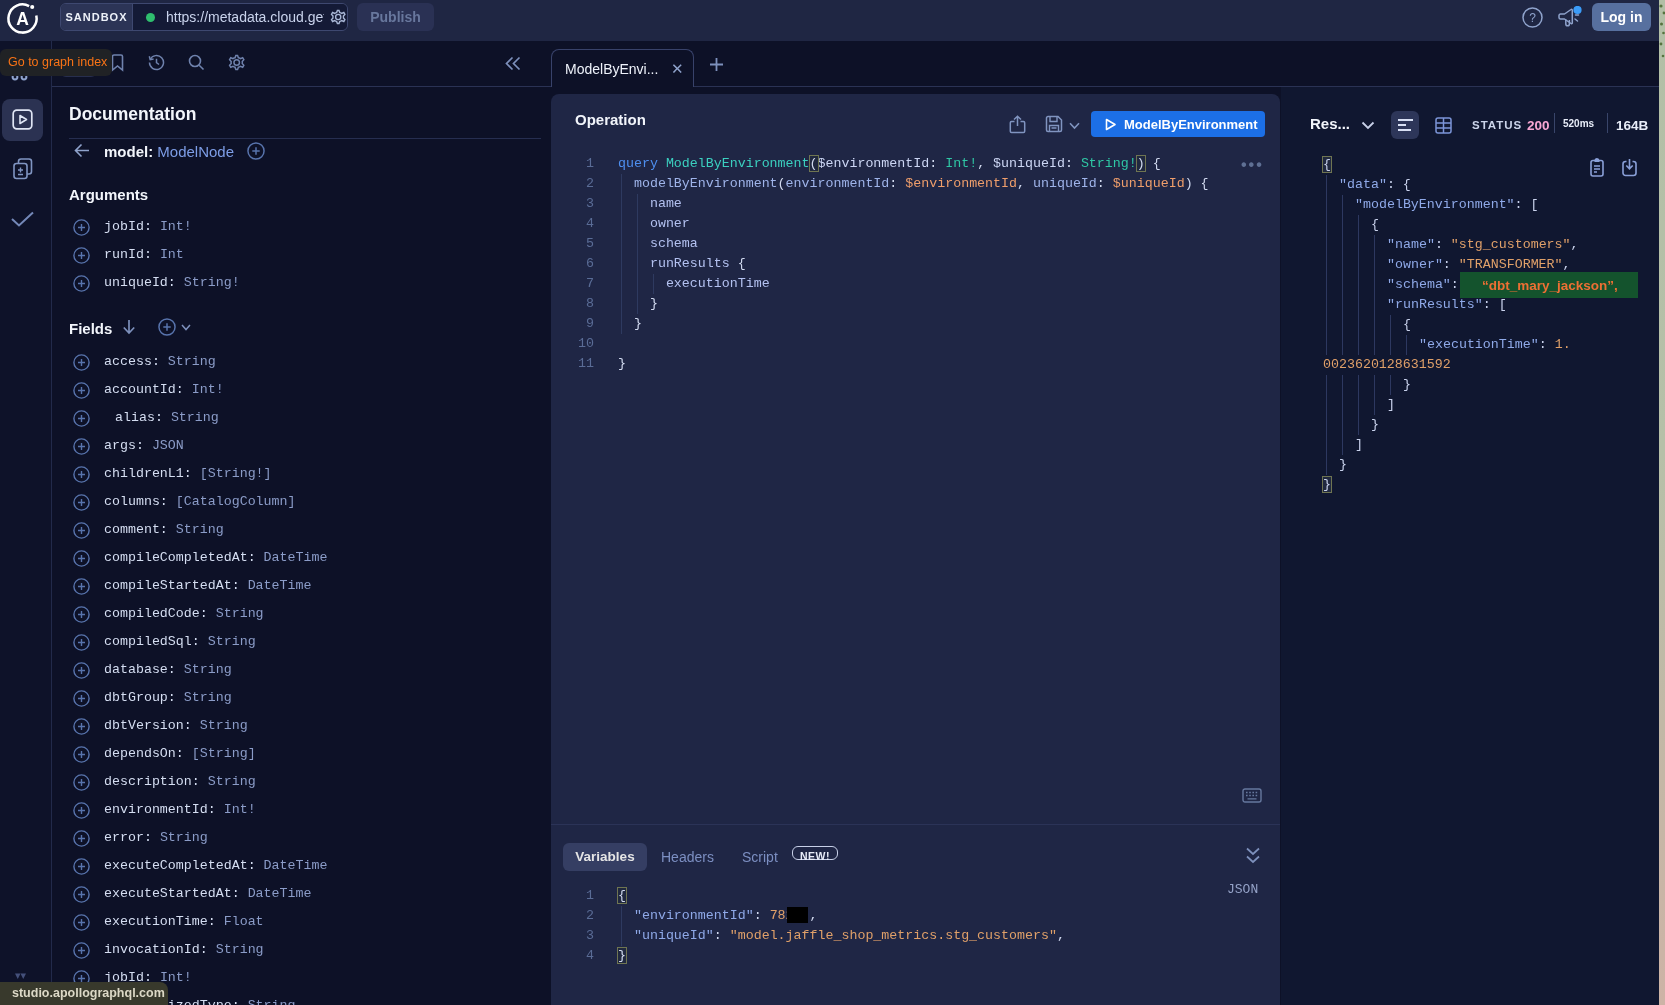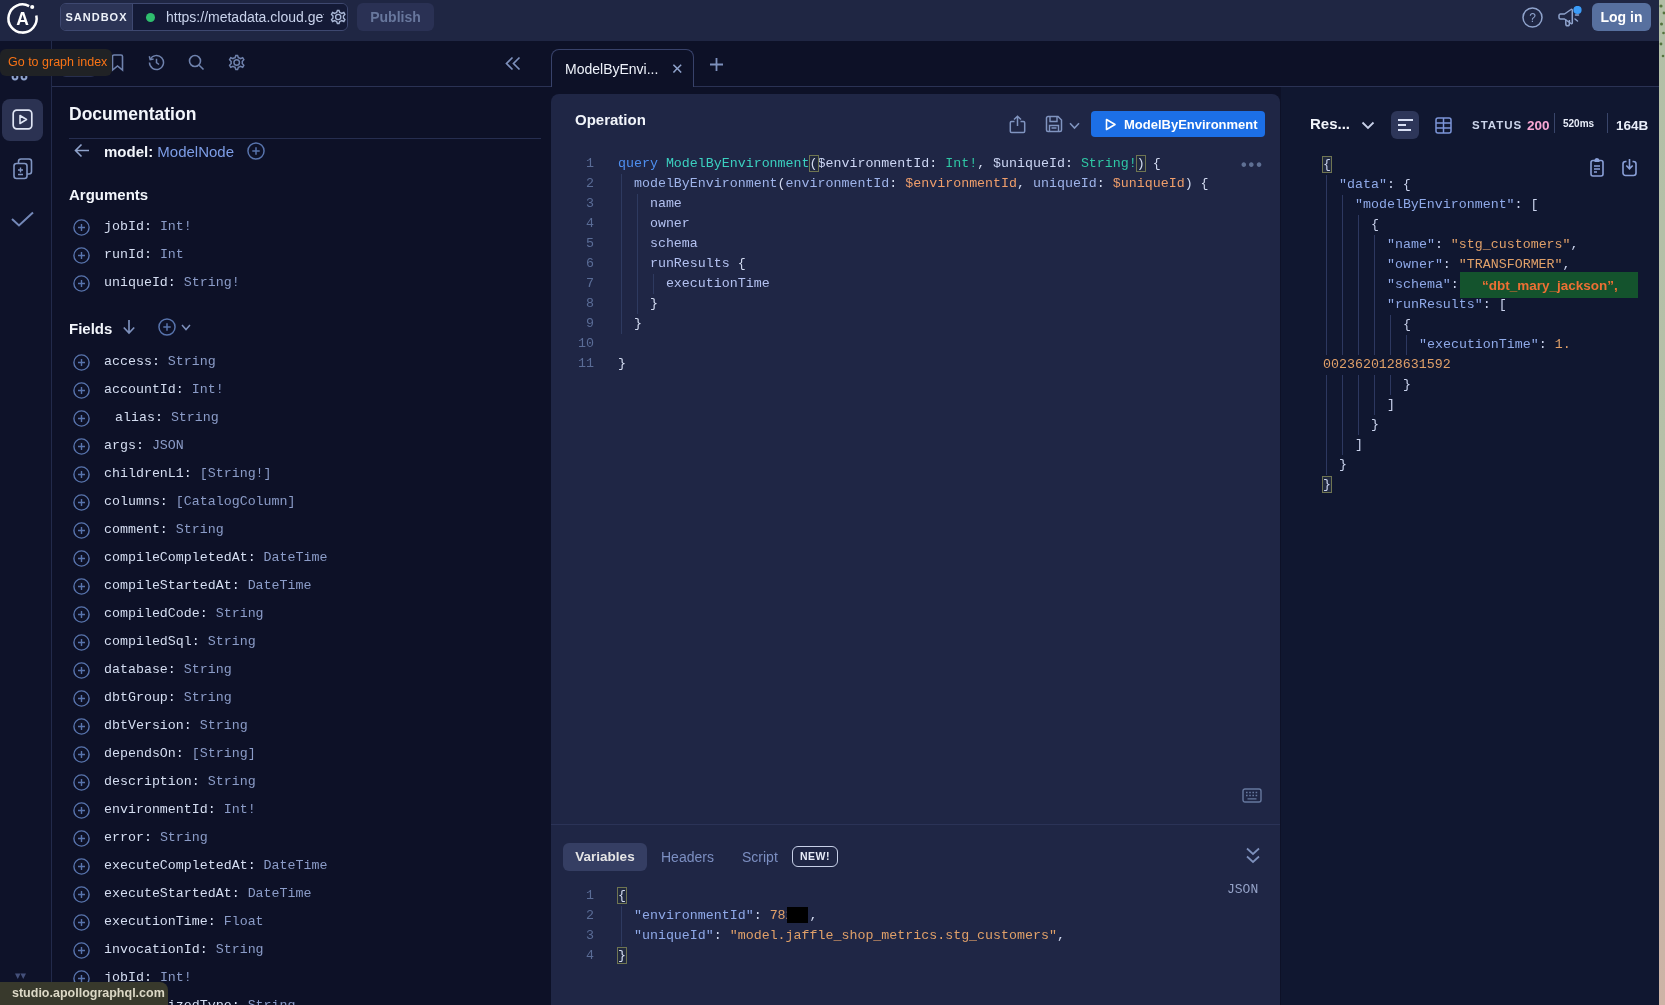--- a/index.html
+++ b/index.html
@@ -48,21 +48,21 @@
   .lnum { position:absolute; font-family:"Liberation Mono", monospace; font-size:13.3px; line-height:20px; color:#5a6c96; text-align:right; width:24px; }
   .guide { position:absolute; width:1px; background:#2e3a60; }
   .kw { color:#4e8ff0; } .opname { color:#3bd0c0; } .vardef { color:#ccd6f4; }
   .typ { color:#2fc7a5; } .punc { color:#d2daf0; } .fld { color:#9fb4ea; }
   .qfld { color:#b3c1f0; } .varuse { color:#ef9e6b; }
   .brkt { outline:1px solid #6f7552; background:#20283f; }
 
   
   #vtab { position:absolute; left:12px; top:749px; width:84px; height:28px; background:#353e63; border-radius:6px; color:#e5e5e5; font-weight:bold; font-size:13.5px; text-align:center; line-height:28px; }
   .tabtxt { position:absolute; top:755px; color:#7c8fc2; font-size:14px; }
-  #newbadge { position:absolute; left:241px; top:752px; height:21px; border:1.5px solid #c7d0e8; border-radius:6px; color:#e8ecf8; font-size:10.5px; font-weight:bold; line-height:18px; padding:0 7px; letter-spacing:.5px; }
+  #newbadge { position:absolute; left:241px; top:752px; height:14px; border:1.5px solid #c7d0e8; border-radius:6px; color:#e8ecf8; font-size:10.5px; font-weight:bold; line-height:18px; padding:0 7px; letter-spacing:.5px; }
   #jsonlabel { position:absolute; left:676px; top:788px; color:#95a3c8; font-family:"Liberation Mono", monospace; font-size:13px; }
 
   
   #respbody .codeline { background:#101730; }
   #resp { position:absolute; left:1281px; top:87px; width:378px; height:918px; background:#101730; }
   .rkey { color:#8fa9e8; } .rstr { color:#e0a069; } .rpunc { color:#c9d2ec; } .rnum { color:#e0a069; }
   .rguide { position:absolute; width:1px; background:#2d3860; }
 
   
   #strip { position:absolute; left:1659px; top:0; width:6px; height:1005px; background:linear-gradient(#b2bfa6 0%, #b6c0a8 45%, #c2b8a6 72%, #cdb3a6 100%); }

